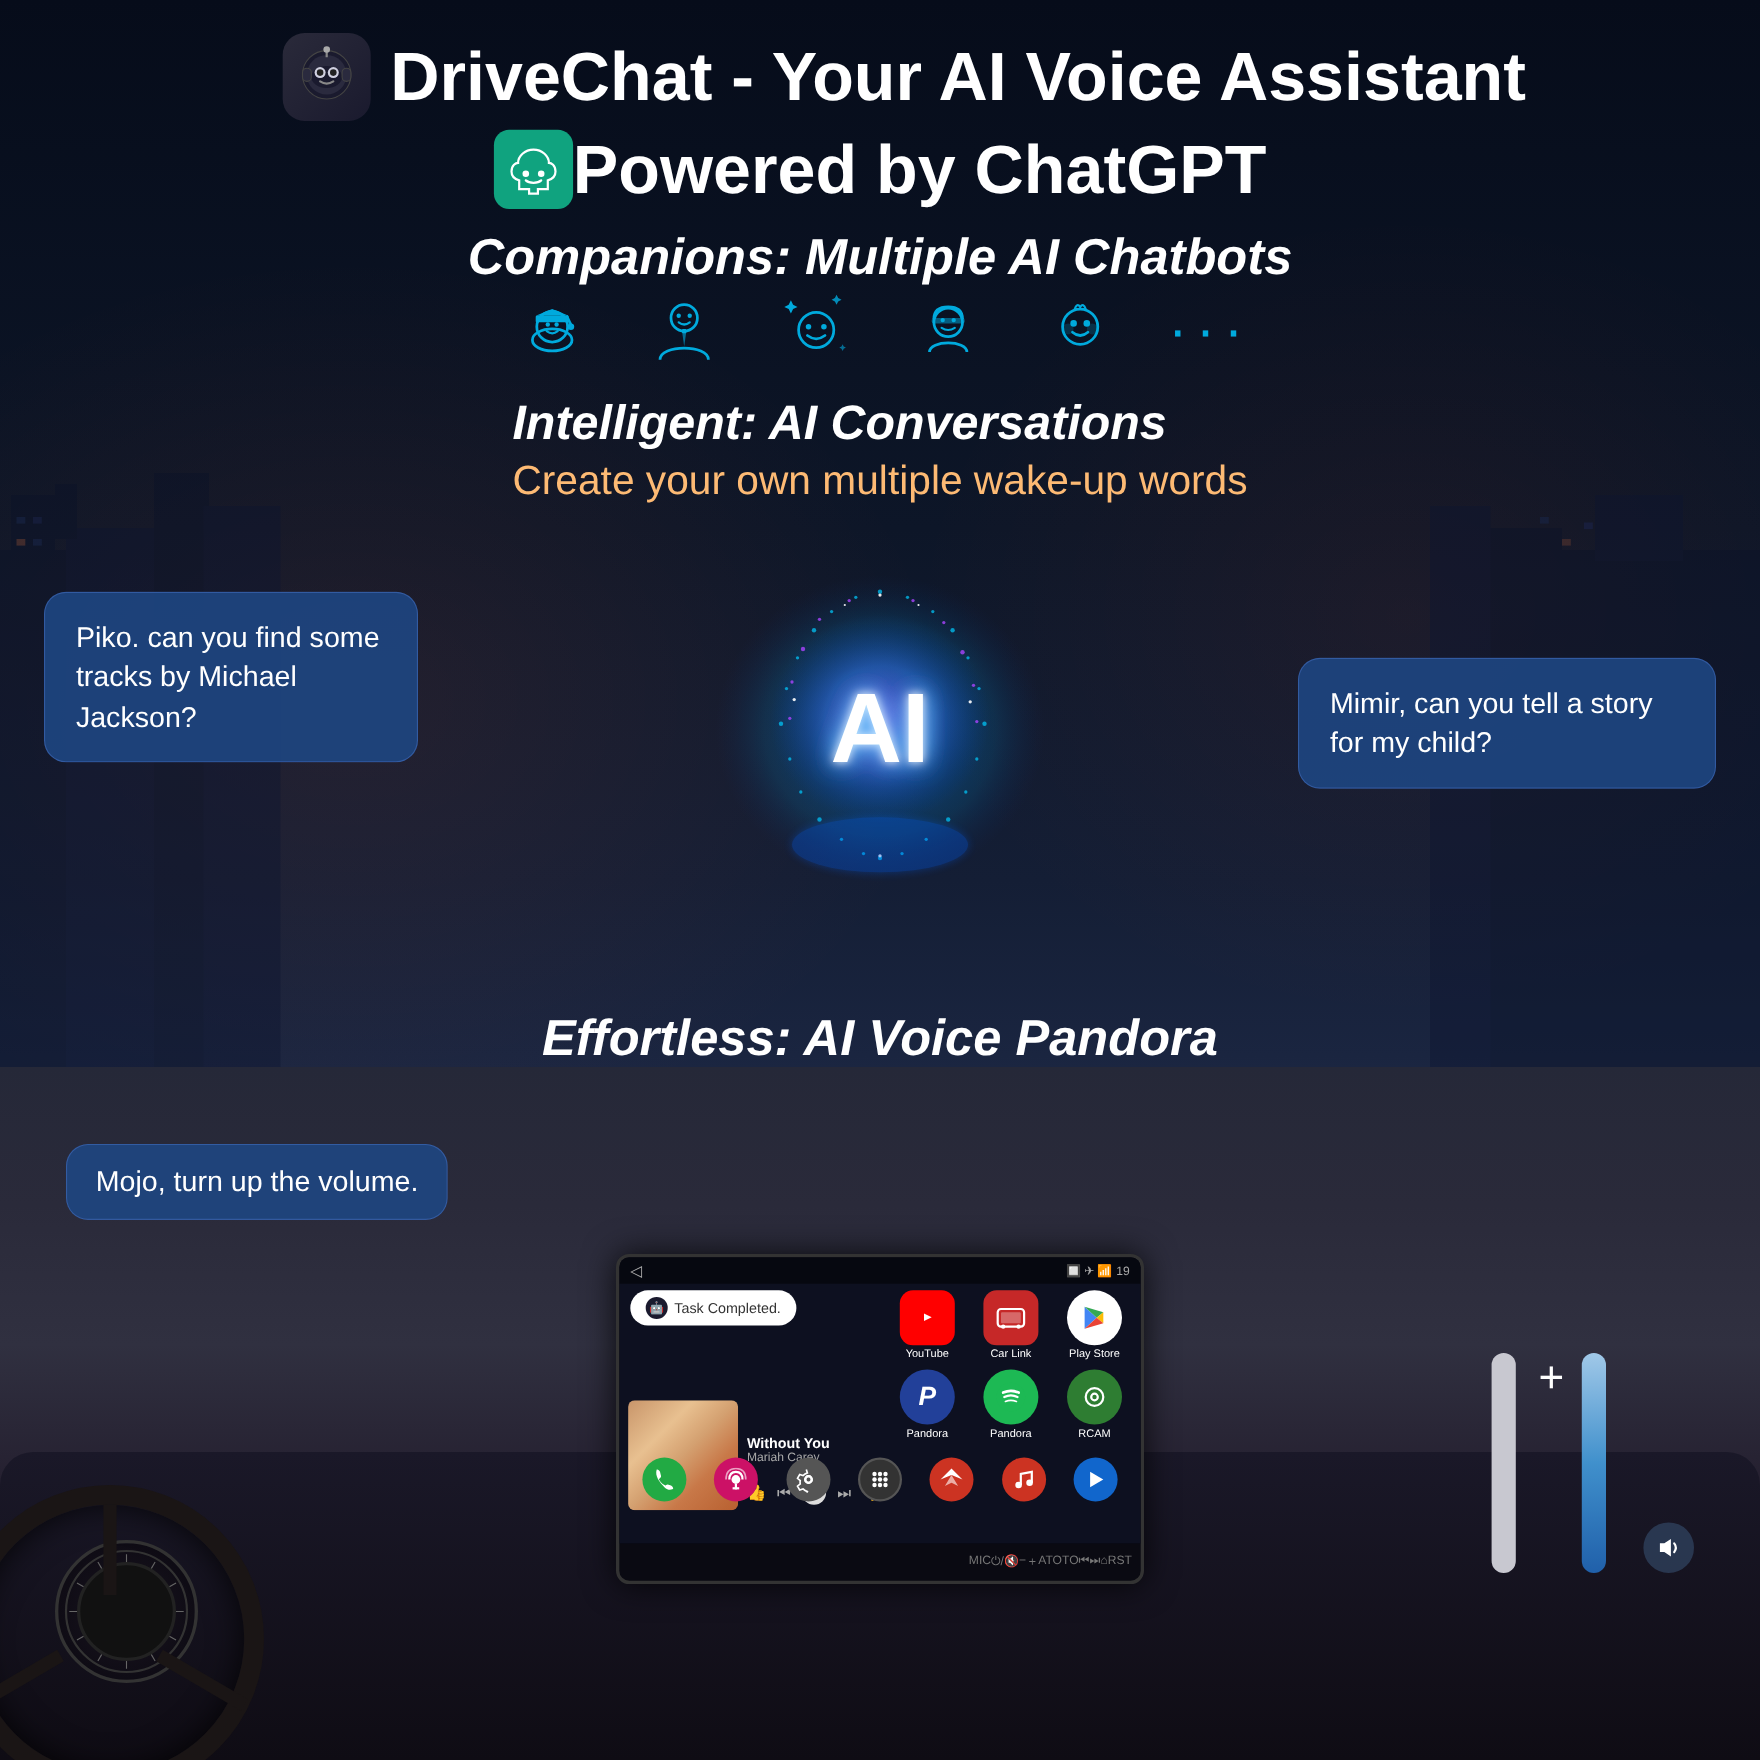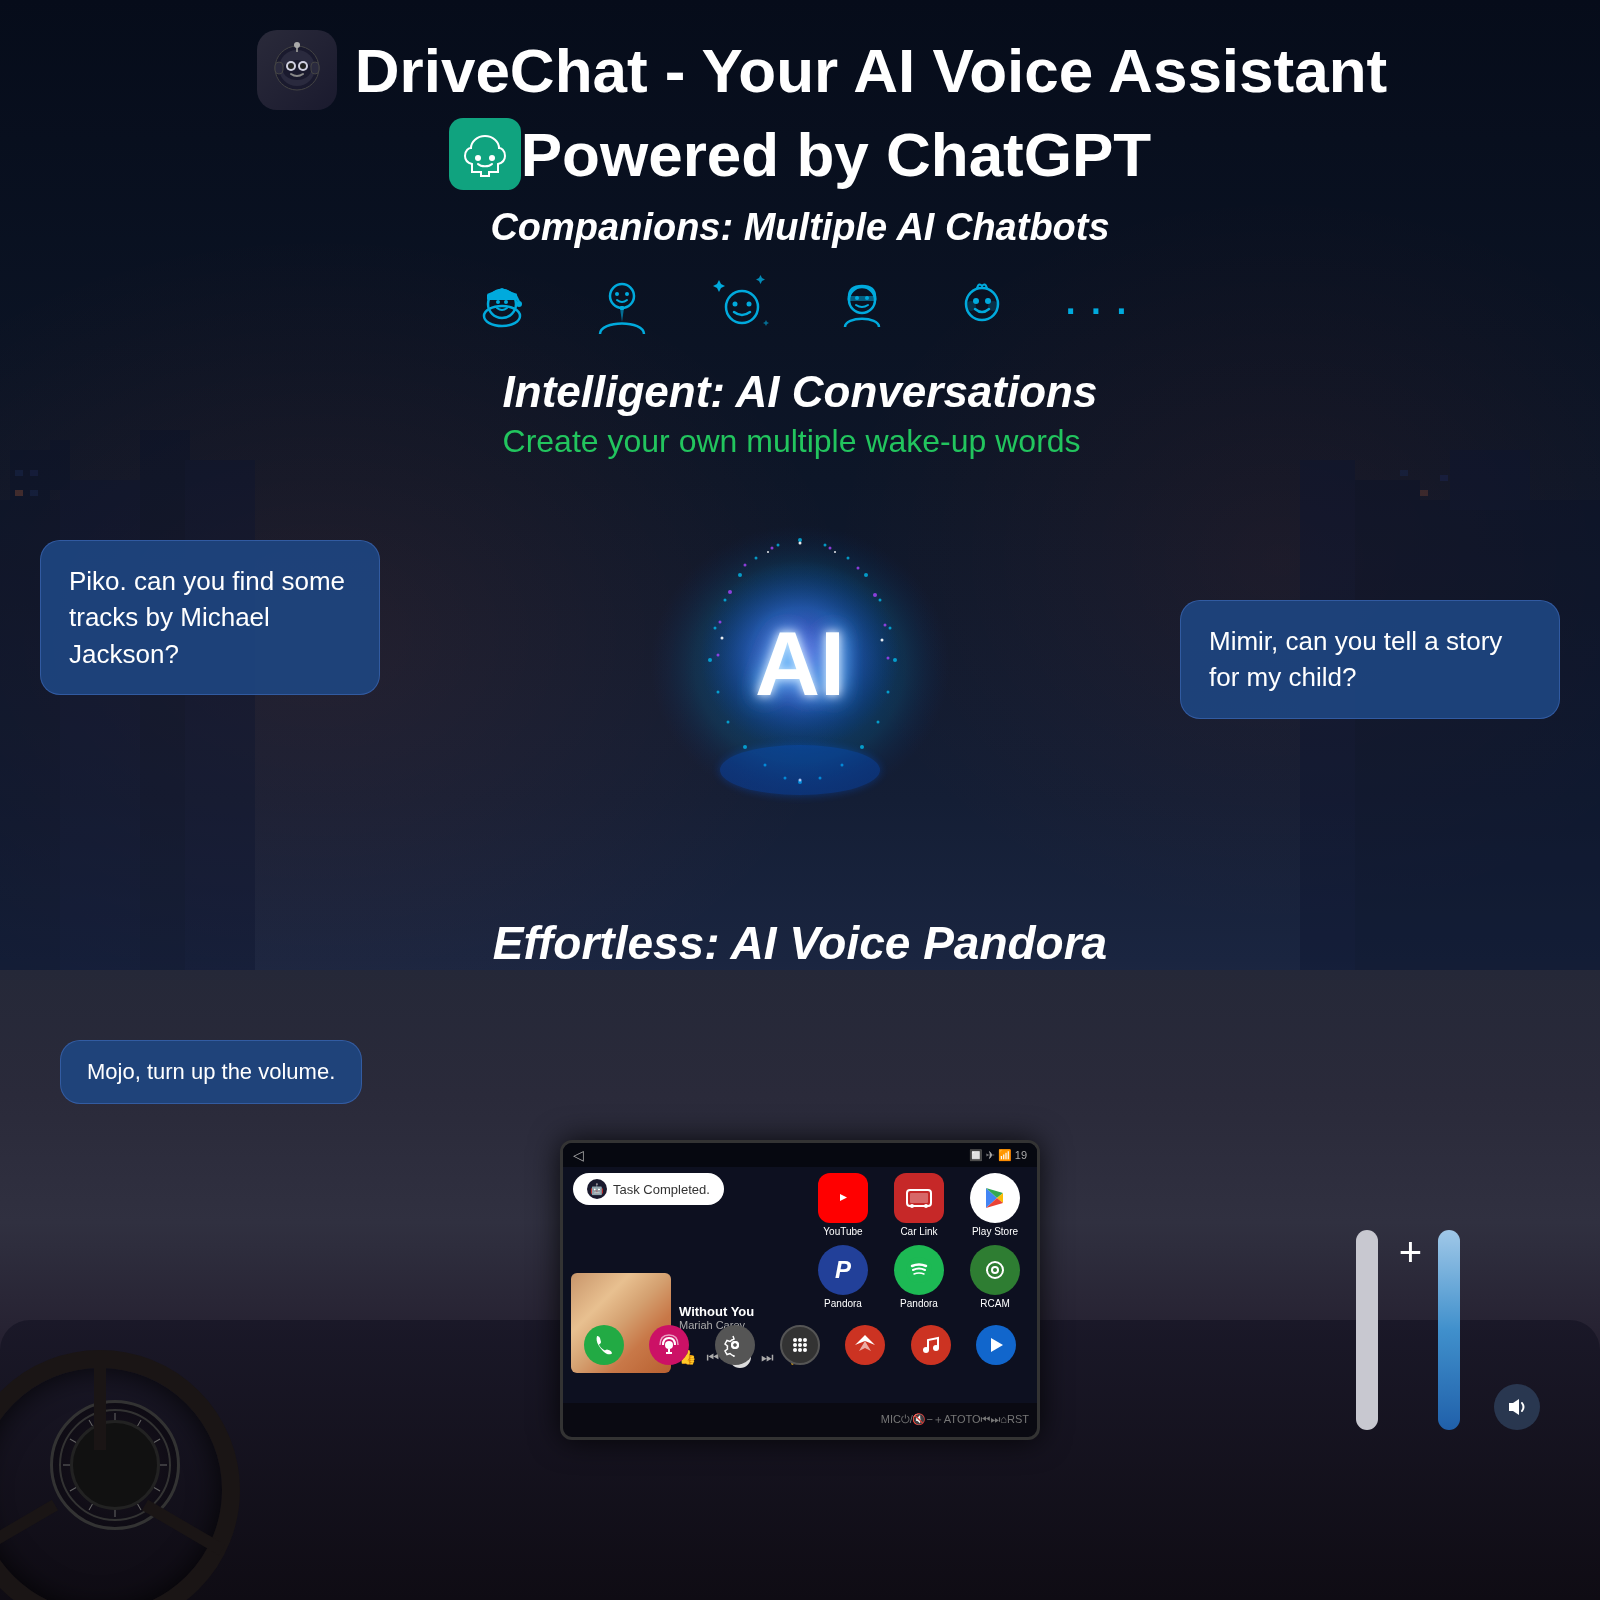--- a/index.html
+++ b/index.html
@@ -93,25 +93,24 @@
     }
 
     .powered-title {
       font-size: 62px;
       font-weight: 900;
       color: white;
       white-space: nowrap;
     }
 
     .companions-label {
-      font-size: 38px;
+      font-size: 46px;
       font-weight: 700;
       font-style: italic;
       color: white;
-      margin-bottom: 18px;
     }
 
     
     .chatbot-icons-row {
       display: flex;
       align-items: center;
       gap: 40px;
       margin-bottom: 20px;
     }
 
@@ -138,22 +137,22 @@
 
     .intelligent-title {
       font-size: 44px;
       font-weight: 900;
       font-style: italic;
       color: white;
       margin-bottom: 6px;
     }
 
     .intelligent-sub {
-      font-size: 32px;
-      color: #22c55e;
+      font-size: 37px;
+      color: #fdba74;
       font-weight: 400;
     }
 
     
     .middle-section {
       position: relative;
       width: 100%;
       flex: 1;
       display: flex;
       align-items: flex-start;
@@ -238,21 +237,21 @@
     }
 
     .mojo-bubble {
       position: absolute;
       top: 70px;
       left: 60px;
       background: rgba(30, 70, 130, 0.9);
       border-radius: 20px;
       padding: 18px 26px;
       color: white;
-      font-size: 22px;
+      font-size: 26px;
       font-weight: 400;
       border: 1px solid rgba(100,150,255,0.3);
       white-space: nowrap;
     }
 
     
     .car-unit {
       position: absolute;
       bottom: 160px;
       left: 50%;

